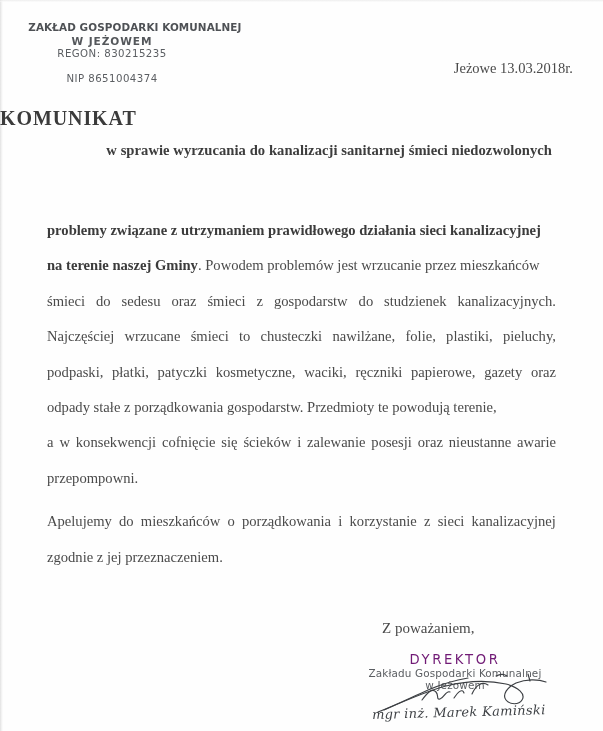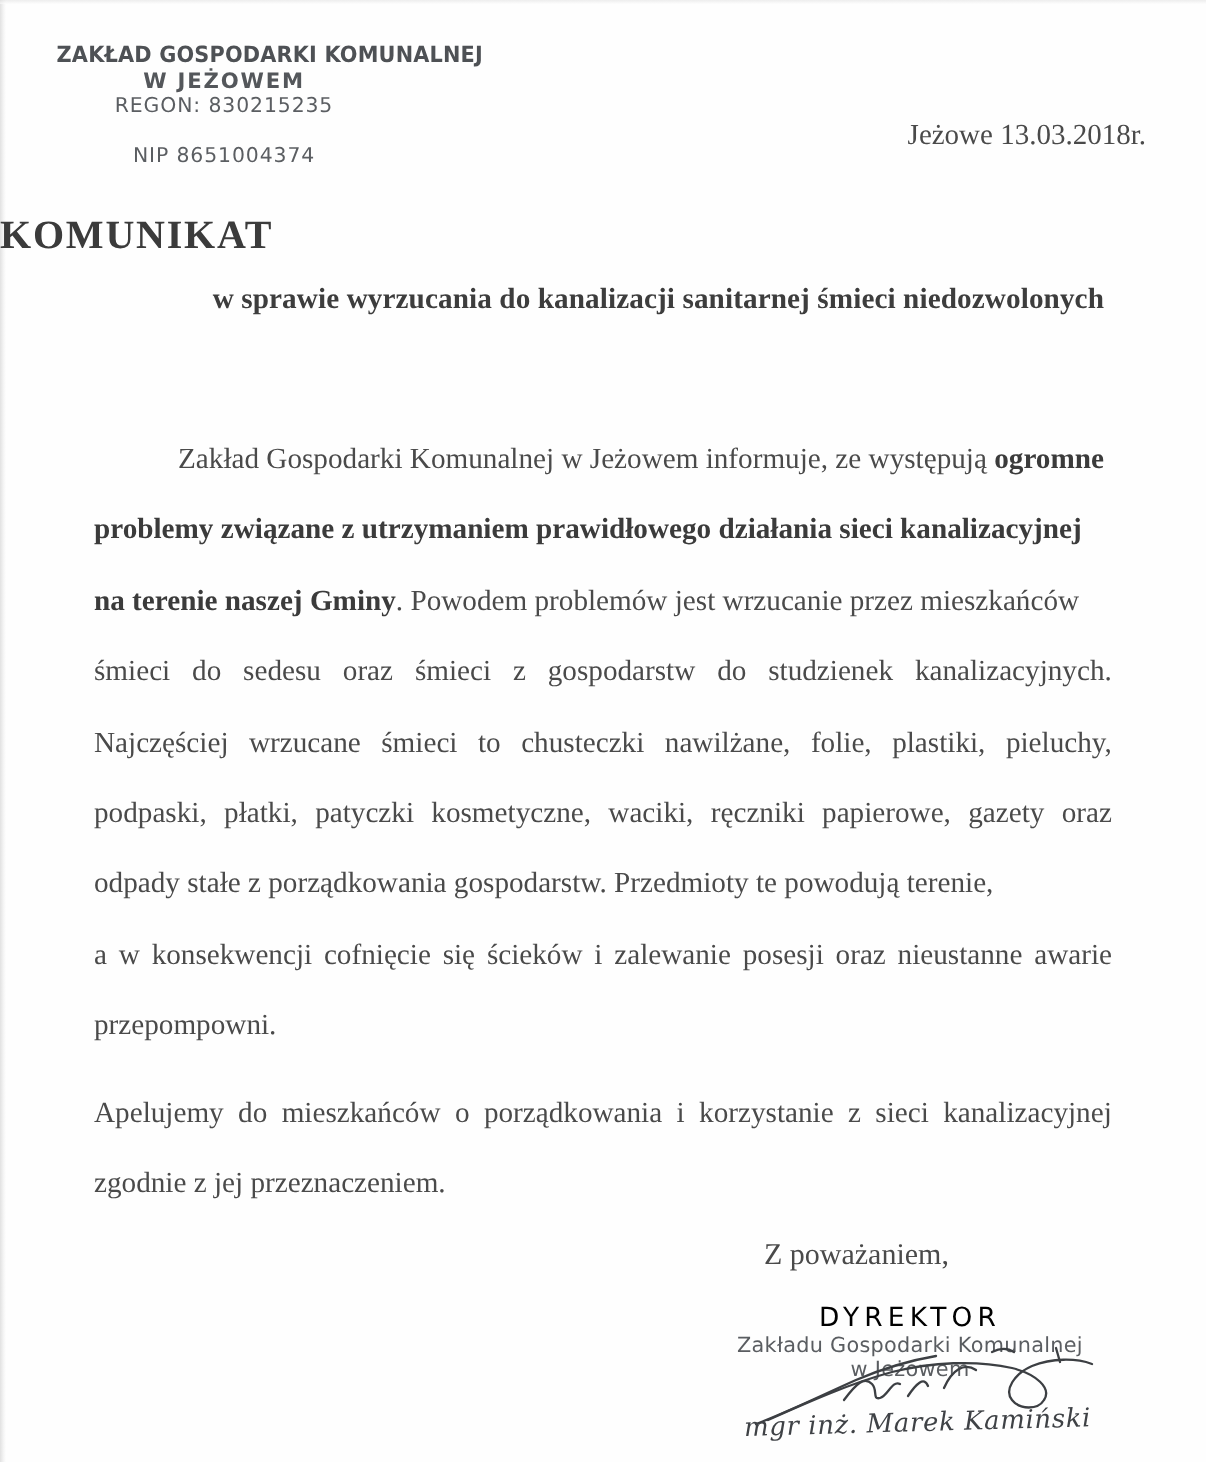--- a/index.html
+++ b/index.html
@@ -178,21 +178,21 @@
     text-align: center;
     font-family: "DejaVu Sans", sans-serif;
     color: #5a5d61;
     line-height: 1.15;
     filter: blur(.2px);
   }
   #sig-stamp .sig-role {
     font-size: 13.2px;
     letter-spacing: 2.6px;
     font-weight: normal;
-    color: #000000;
+    color: #701a75;
   }
   #sig-stamp .sig-org {
     font-size: 10.4px;
     letter-spacing: .15px;
     margin-top: 1px;
     white-space: nowrap;
   }
   #sig-stamp .sig-place {
     font-size: 10.4px;
     letter-spacing: .15px;
@@ -242,21 +242,20 @@
     <div class="stamp-line-5">NIP 8651004374</div>
   </div>
 
   <div id="place-date">Jeżowe 13.03.2018r.</div>
 
   <div id="doc-title">KOMUNIKAT</div>
   <div id="doc-subtitle">w sprawie wyrzucania do kanalizacji sanitarnej śmieci niedozwolonych</div>
 
   <div id="body-text">
 
-    <div class="line indent"><span>Zakład Gospodarki Komunalnej w Jeżowem informuje, ze występują </span><span class="b">ogromne</span></div>
 
     <div class="line"><span class="b">problemy związane z utrzymaniem prawidłowego działania sieci kanalizacyjnej</span></div>
 
     <div class="line"><span class="b">na terenie naszej Gminy</span><span>. Powodem problemów jest wrzucanie przez mieszkańców</span></div>
 
     <div class="line justify">
       <span class="w">śmieci</span>
       <span class="w">do</span>
       <span class="w">sedesu</span>
       <span class="w">oraz</span>

